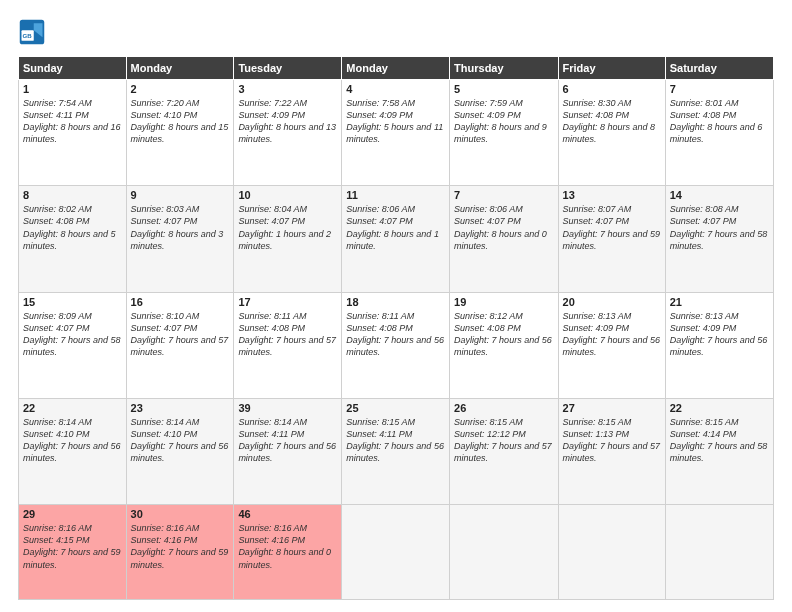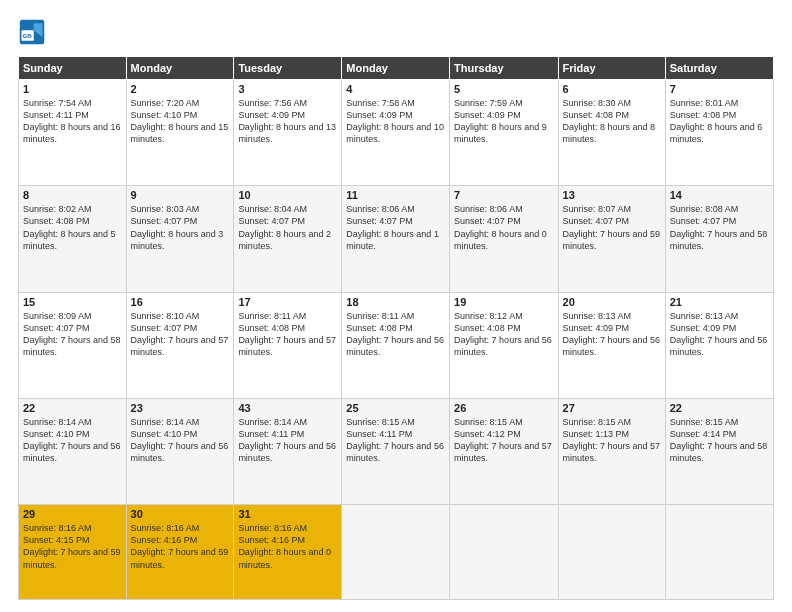--- a/index.html
+++ b/index.html
@@ -74,33 +74,34 @@
       vertical-align: top;
       padding: 3px 4px;
       width: 113px;
       height: 78px;
       background: #fff;
     }
     .calendar tr:nth-child(even) td {
       background: #f5f5f5;
     }
     .calendar tr:last-child td {
-      background: #eab308;
+      background: #fca5a5;
     }
     .day-num {
       font-size: 11px;
       font-weight: bold;
       color: #222;
       display: block;
       margin-bottom: 2px;
     }
     .day-info {
       font-size: 9px;
       color: #333;
       line-height: 1.35;
+      font-style: italic;
     }
     .empty-cell {
       background: #f5f5f5 !important;
     }
     
     .last-row td {
       height: 65px;
     }
   </style>
 </head>
@@ -152,31 +153,31 @@
         <span class="day-num">2</span>
         <div class="day-info">
           <span>Sunrise: 7:20 AM</span><br>
           <span>Sunset: 4:10 PM</span><br>
           <span>Daylight: 8 hours and 15 minutes.</span>
         </div>
       </td>
           <td>
         <span class="day-num">3</span>
         <div class="day-info">
-          <span>Sunrise: 7:56 AM</span><br>
+          <span>Sunrise: 7:22 AM</span><br>
           <span>Sunset: 4:09 PM</span><br>
           <span>Daylight: 8 hours and 13 minutes.</span>
         </div>
       </td>
           <td>
         <span class="day-num">4</span>
         <div class="day-info">
           <span>Sunrise: 7:58 AM</span><br>
           <span>Sunset: 4:09 PM</span><br>
-          <span>Daylight: 8 hours and 10 minutes.</span>
+          <span>Daylight: 5 hours and 11 minutes.</span>
         </div>
       </td>
           <td>
         <span class="day-num">5</span>
         <div class="day-info">
           <span>Sunrise: 7:59 AM</span><br>
           <span>Sunset: 4:09 PM</span><br>
           <span>Daylight: 8 hours and 9 minutes.</span>
         </div>
       </td>
@@ -212,21 +213,21 @@
           <span>Sunrise: 8:03 AM</span><br>
           <span>Sunset: 4:07 PM</span><br>
           <span>Daylight: 8 hours and 3 minutes.</span>
         </div>
       </td>
           <td>
         <span class="day-num">10</span>
         <div class="day-info">
           <span>Sunrise: 8:04 AM</span><br>
           <span>Sunset: 4:07 PM</span><br>
-          <span>Daylight: 8 hours and 2 minutes.</span>
+          <span>Daylight: 1 hours and 2 minutes.</span>
         </div>
       </td>
           <td>
         <span class="day-num">11</span>
         <div class="day-info">
           <span>Sunrise: 8:06 AM</span><br>
           <span>Sunset: 4:07 PM</span><br>
           <span>Daylight: 8 hours and 1 minute.</span>
         </div>
       </td>
@@ -324,40 +325,40 @@
       </td>
           <td>
         <span class="day-num">23</span>
         <div class="day-info">
           <span>Sunrise: 8:14 AM</span><br>
           <span>Sunset: 4:10 PM</span><br>
           <span>Daylight: 7 hours and 56 minutes.</span>
         </div>
       </td>
           <td>
-        <span class="day-num">43</span>
+        <span class="day-num">39</span>
         <div class="day-info">
           <span>Sunrise: 8:14 AM</span><br>
           <span>Sunset: 4:11 PM</span><br>
           <span>Daylight: 7 hours and 56 minutes.</span>
         </div>
       </td>
           <td>
         <span class="day-num">25</span>
         <div class="day-info">
           <span>Sunrise: 8:15 AM</span><br>
           <span>Sunset: 4:11 PM</span><br>
           <span>Daylight: 7 hours and 56 minutes.</span>
         </div>
       </td>
           <td>
         <span class="day-num">26</span>
         <div class="day-info">
           <span>Sunrise: 8:15 AM</span><br>
-          <span>Sunset: 4:12 PM</span><br>
+          <span>Sunset: 12:12 PM</span><br>
           <span>Daylight: 7 hours and 57 minutes.</span>
         </div>
       </td>
           <td>
         <span class="day-num">27</span>
         <div class="day-info">
           <span>Sunrise: 8:15 AM</span><br>
           <span>Sunset: 1:13 PM</span><br>
           <span>Daylight: 7 hours and 57 minutes.</span>
         </div>
@@ -382,21 +383,21 @@
       </td>
           <td>
         <span class="day-num">30</span>
         <div class="day-info">
           <span>Sunrise: 8:16 AM</span><br>
           <span>Sunset: 4:16 PM</span><br>
           <span>Daylight: 7 hours and 59 minutes.</span>
         </div>
       </td>
           <td>
-        <span class="day-num">31</span>
+        <span class="day-num">46</span>
         <div class="day-info">
           <span>Sunrise: 8:16 AM</span><br>
           <span>Sunset: 4:16 PM</span><br>
           <span>Daylight: 8 hours and 0 minutes.</span>
         </div>
       </td>
           <td class="empty-cell"></td>
           <td class="empty-cell"></td>
           <td class="empty-cell"></td>
           <td class="empty-cell"></td>

